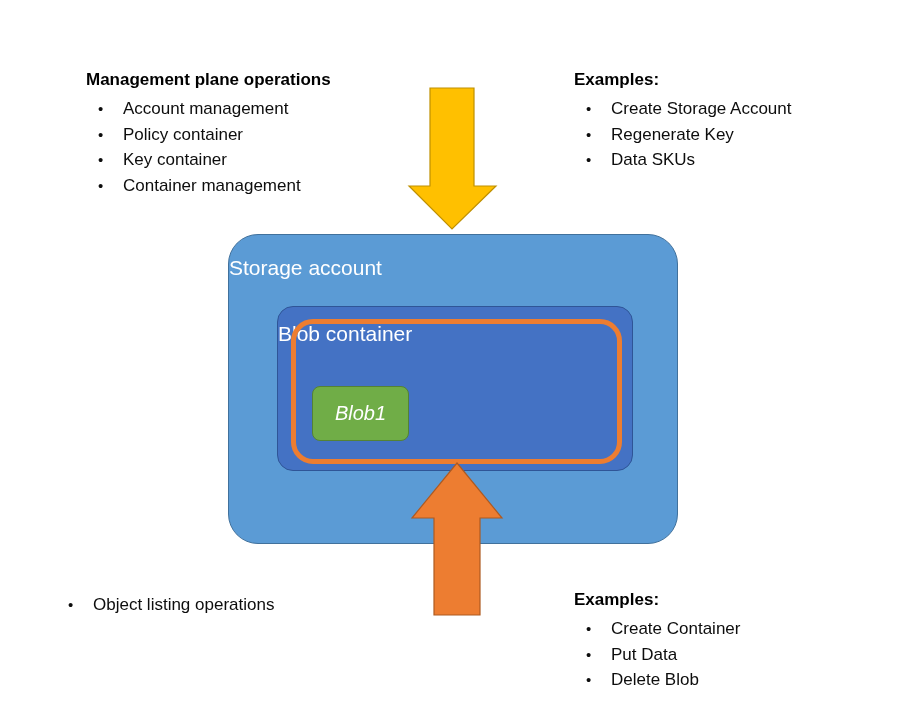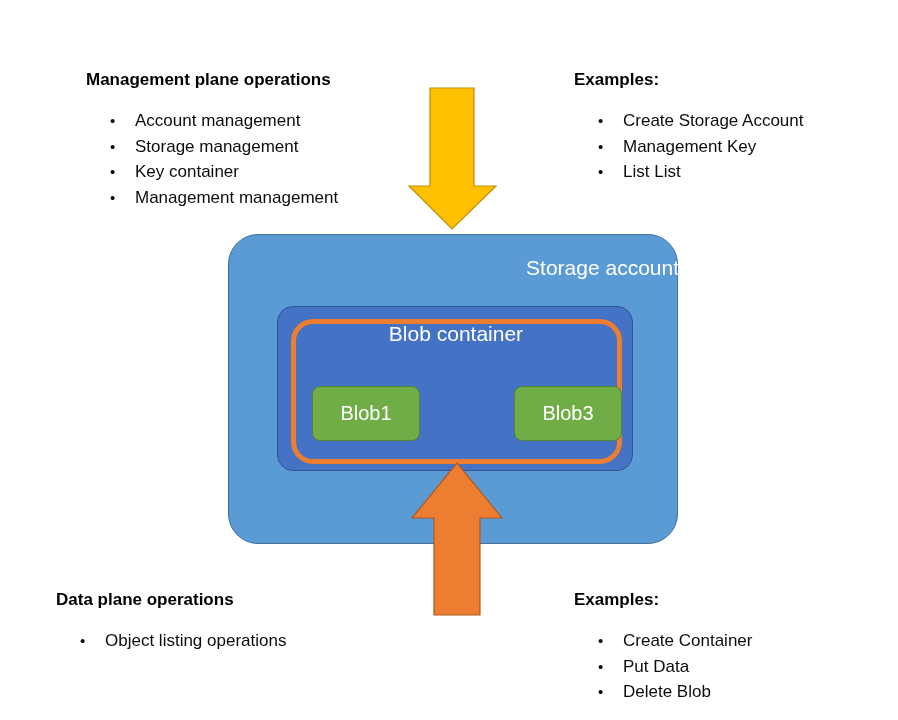--- a/index.html
+++ b/index.html
@@ -27,21 +27,21 @@
     position: absolute;
   }
   .block-title {
     font-size: 17px;
     font-weight: bold;
     color: #000000;
     line-height: 24px;
     white-space: nowrap;
   }
   .bullet-list {
-    margin: 16px;
+    margin: 4px;
     padding: 0;
     list-style: none;
   }
   .bullet-item {
     position: relative;
     font-size: 17px;
     line-height: 25.5px;
     color: #0d0d0d;
     padding-left: 33px;
     white-space: pre-line;
@@ -71,21 +71,21 @@
     background: #5b9bd5;
     border: 1px solid #41719c;
     border-radius: 30px;
     box-sizing: border-box;
   }
   #storage-account-label {
     position: absolute;
     left: 0;
     top: 19px;
     width: 450px;
-    text-align: right;
+    text-align: left;
     font-size: 21px;
     color: #ffffff;
     line-height: 28px;
   }
 
   
   #blob-container-box {
     position: absolute;
     left: 277px;
     top: 306px;
@@ -94,21 +94,20 @@
     background: #4472c4;
     border: 1px solid #2f5597;
     border-radius: 16px;
     box-sizing: border-box;
   }
   #blob-container-label {
     position: absolute;
     left: 0;
     top: 13px;
     width: 356px;
-    text-align: center;
     font-size: 21px;
     color: #ffffff;
     line-height: 28px;
   }
 
   
   #blob-container-highlight {
     position: absolute;
     left: 291px;
     top: 319px;
@@ -117,31 +116,32 @@
     border: 5px solid #ed7d31;
     border-radius: 22px;
     box-sizing: border-box;
     background: transparent;
   }
 
   
   .blob-box {
     position: absolute;
     top: 386px;
-    width: 108px;
+    width: 97px;
     height: 55px;
     background: #70ad47;
     border: 1px solid #548235;
     border-radius: 8px;
     box-sizing: border-box;
     color: #ffffff;
     font-size: 20px;
     display: flex;
     align-items: center;
     justify-content: center;
+    font-style: italic;
   }
   #blob-box-0 { left: 312px; }
   #blob-box-1 { left: 412px; }
   #blob-box-2 { left: 514px; }
 
   
   .arrow-svg {
     position: absolute;
     overflow: visible;
   }
@@ -150,58 +150,56 @@
 </style>
 </head>
 <body>
 
 <div class="canvas">
 
   <div class="text-block" id="mgmt-block">
     <div class="block-title">Management plane operations</div>
     <ul class="bullet-list">
       <li class="bullet-item">Account management</li>
-      <li class="bullet-item">Storage management</li>
+      <li class="bullet-item">Policy container</li>
       <li class="bullet-item">Key container</li>
-      <li class="bullet-item">Management management</li>
+      <li class="bullet-item">Container management</li>
     </ul>
   </div>
 
   <div class="text-block" id="mgmt-examples-block">
     <div class="block-title">Examples:</div>
     <ul class="bullet-list">
       <li class="bullet-item">Create Storage Account</li>
-      <li class="bullet-item">Management Key</li>
-      <li class="bullet-item">List List</li>
+      <li class="bullet-item">Regenerate Key</li>
+      <li class="bullet-item">Data SKUs</li>
     </ul>
   </div>
 
   <svg class="arrow-svg" id="mgmt-arrow-down" viewBox="0 0 90 142">
     <polygon points="22,0 66,0 66,98 88,98 44,141 1,98 22,98" fill="#ffc000" stroke="#bf9000" stroke-width="1.2"></polygon>
   </svg>
 
   <div id="storage-account-box">
     <div id="storage-account-label">Storage account</div>
   </div>
 
   <div id="blob-container-box">
     <div id="blob-container-label">Blob container</div>
   </div>
 
   <div id="blob-container-highlight"></div>
 
   <div class="blob-box" id="blob-box-0">Blob1</div>
-  <div class="blob-box" id="blob-box-2">Blob3</div>
 
   <svg class="arrow-svg" id="data-arrow-up" viewBox="0 0 95 155">
     <polygon points="49,1 94,56 72,56 72,153 26,153 26,56 4,56" fill="#ed7d31" stroke="#ae5a21" stroke-width="1.2"></polygon>
   </svg>
 
   <div class="text-block" id="data-block">
-    <div class="block-title">Data plane operations</div>
     <ul class="bullet-list">
       <li class="bullet-item">Object listing operations</li>
     </ul>
   </div>
 
   <div class="text-block" id="data-examples-block">
     <div class="block-title">Examples:</div>
     <ul class="bullet-list">
       <li class="bullet-item">Create Container</li>
       <li class="bullet-item">Put Data</li>

